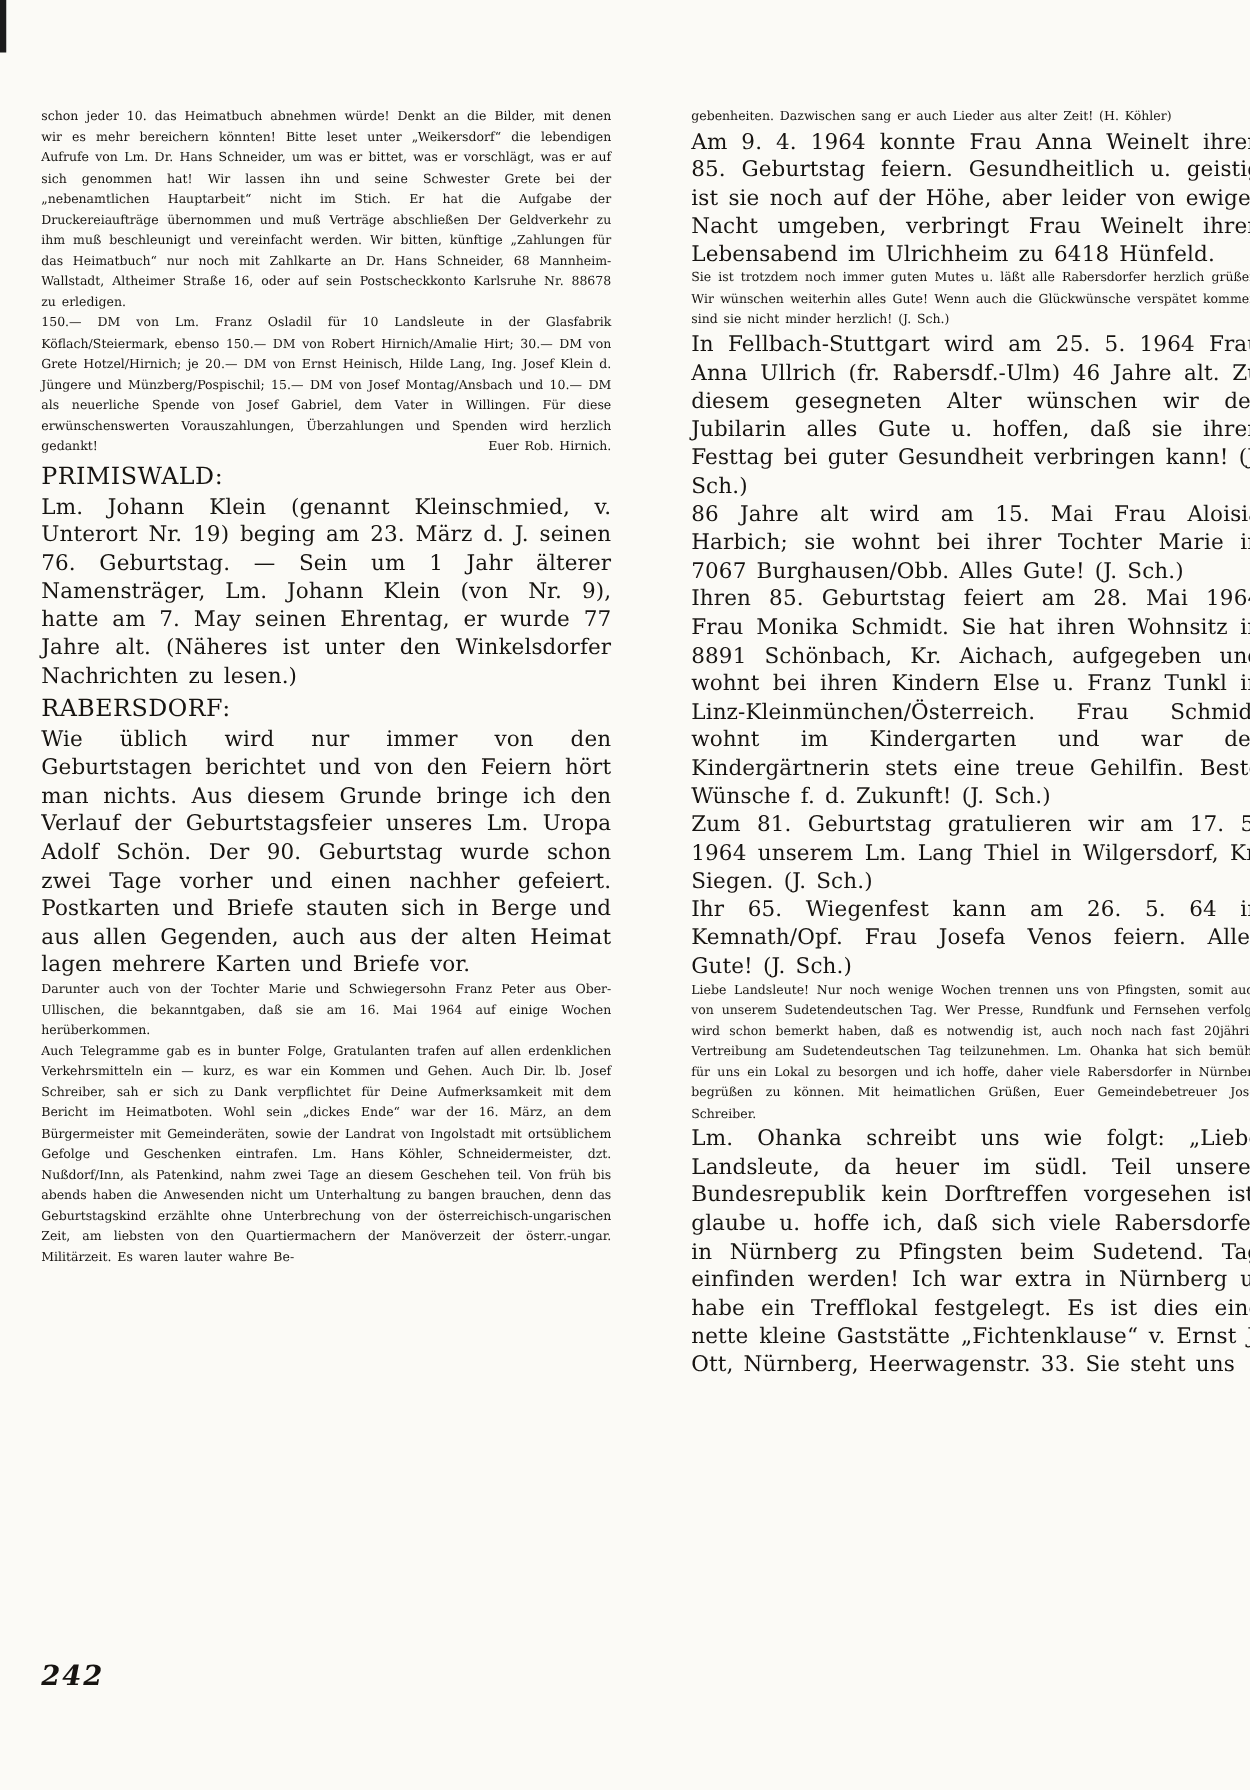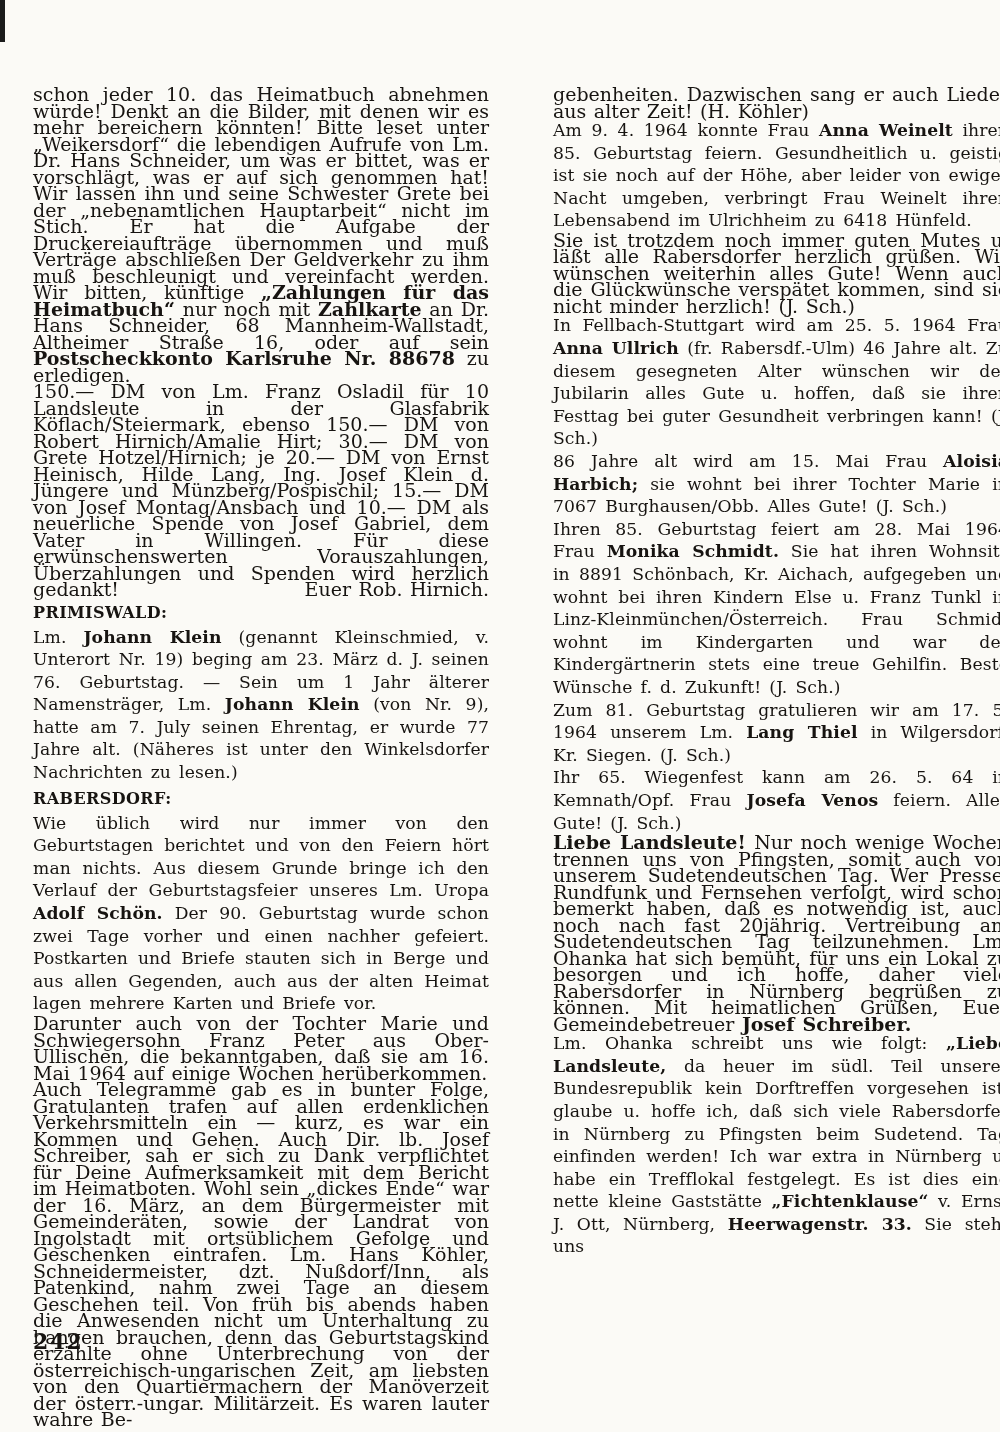--- a/index.html
+++ b/index.html
@@ -30,60 +30,61 @@
   }
   #col-left  { left: 33px; }
   #col-right { left: 518px; margin-left: 35px; }
   .blk {
     margin: 0;
     text-align: justify;
     hyphens: auto;
     -webkit-hyphens: auto;
   }
   .blk.small {
-    font-size: 19px;
+    font-size: 10px;
     line-height: 16.5px;
     font-weight: 500;
     word-spacing: 1.5px;
   }
   .blk.large {
     font-size: 17.2px;
     line-height: 22.6px;
     word-spacing: 2.5px;
     letter-spacing: 0.1px;
   }
   h2.blk.heading {
     margin: 3px 0 2px 0;
-    font-size: 16px;
+    font-size: 19px;
     line-height: 23px;
     font-weight: 700;
     letter-spacing: 0.4px;
     text-align: left;
   }
-  .blk strong { font-weight: 700; }
+  .blk strong { font-weight: 400; }
   .run-right { float: right; }
   .page-number {
     position: absolute;
     left: 33px;
     top: 1328px;
     font-size: 22px;
     font-weight: 700;
     letter-spacing: 1.5px;
+    font-style: italic;
   }
 </style>
 </head>
 <body>
 
 <div class="scan-artifact"></div>
 
 <div id="col-left" class="column">
     <p class="blk small"><span>schon jeder 10. das Heimatbuch abnehmen würde! Denkt an die Bilder, mit denen wir es mehr bereichern könnten! Bitte leset unter „Weikersdorf“ die lebendigen Aufrufe von Lm. Dr. Hans Schneider, um was er bittet, was er vorschlägt, was er auf sich genommen hat! Wir lassen ihn und seine Schwester Grete bei der „nebenamtlichen Hauptarbeit“ nicht im Stich. Er hat die Aufgabe der Druckereiaufträge übernommen und muß Verträge abschließen Der Geldverkehr zu ihm muß beschleunigt und vereinfacht werden. Wir bitten, künftige </span><strong>„Zahlungen für das Heimatbuch“</strong><span> nur noch mit </span><strong>Zahlkarte</strong><span> an Dr. Hans Schneider, 68 Mannheim-Wallstadt, Altheimer Straße 16, oder auf sein </span><strong>Postscheckkonto Karlsruhe Nr. 88678</strong><span> zu erledigen.</span></p>
     <p class="blk small"><span>150.— DM von Lm. Franz Osladil für 10 Landsleute in der Glasfabrik Köflach/Steiermark, ebenso 150.— DM von Robert Hirnich/Amalie Hirt; 30.— DM von Grete Hotzel/Hirnich; je 20.— DM von Ernst Heinisch, Hilde Lang, Ing. Josef Klein d. Jüngere und Münzberg/Pospischil; 15.— DM von Josef Montag/Ansbach und 10.— DM als neuerliche Spende von Josef Gabriel, dem Vater in Willingen. Für diese erwünschenswerten Vorauszahlungen, Überzahlungen und Spenden wird herzlich gedankt! </span><span class="run-right">Euer Rob. Hirnich.</span></p>
     <h2 class="blk heading"><strong>PRIMISWALD:</strong></h2>
-    <p class="blk large"><span>Lm. </span><strong>Johann Klein</strong><span> (genannt Kleinschmied, v. Unterort Nr. 19) beging am 23. März d. J. seinen 76. Geburtstag. — Sein um 1 Jahr älterer Namensträger, Lm. </span><strong>Johann Klein</strong><span> (von Nr. 9), hatte am 7. July seinen Ehrentag, er wurde 77 Jahre alt. (Näheres ist unter den Winkelsdorfer Nachrichten zu lesen.)</span></p>
+    <p class="blk large"><span>Lm. </span><strong>Johann Klein</strong><span> (genannt Kleinschmied, v. Unterort Nr. 19) beging am 23. März d. J. seinen 76. Geburtstag. — Sein um 1 Jahr älterer Namensträger, Lm. </span><strong>Johann Klein</strong><span> (von Nr. 9), hatte am 7. May seinen Ehrentag, er wurde 77 Jahre alt. (Näheres ist unter den Winkelsdorfer Nachrichten zu lesen.)</span></p>
     <h2 class="blk heading"><strong>RABERSDORF:</strong></h2>
     <p class="blk large"><span>Wie üblich wird nur immer von den Geburtstagen berichtet und von den Feiern hört man nichts. Aus diesem Grunde bringe ich den Verlauf der Geburtstagsfeier unseres Lm. Uropa </span><strong>Adolf Schön.</strong><span> Der 90. Geburtstag wurde schon zwei Tage vorher und einen nachher gefeiert. Postkarten und Briefe stauten sich in Berge und aus allen Gegenden, auch aus der alten Heimat lagen mehrere Karten und Briefe vor.</span></p>
     <p class="blk small"><span>Darunter auch von der Tochter Marie und Schwiegersohn Franz Peter aus Ober-Ullischen, die bekanntgaben, daß sie am 16. Mai 1964 auf einige Wochen herüberkommen.</span></p>
     <p class="blk small"><span>Auch Telegramme gab es in bunter Folge, Gratulanten trafen auf allen erdenklichen Verkehrsmitteln ein — kurz, es war ein Kommen und Gehen. Auch Dir. lb. Josef Schreiber, sah er sich zu Dank verpflichtet für Deine Aufmerksamkeit mit dem Bericht im Heimatboten. Wohl sein „dickes Ende“ war der 16. März, an dem Bürgermeister mit Gemeinderäten, sowie der Landrat von Ingolstadt mit ortsüblichem Gefolge und Geschenken eintrafen. Lm. Hans Köhler, Schneidermeister, dzt. Nußdorf/Inn, als Patenkind, nahm zwei Tage an diesem Geschehen teil. Von früh bis abends haben die Anwesenden nicht um Unterhaltung zu bangen brauchen, denn das Geburtstagskind erzählte ohne Unterbrechung von der österreichisch-ungarischen Zeit, am liebsten von den Quartiermachern der Manöverzeit der österr.-ungar. Militärzeit. Es waren lauter wahre Be-</span></p>
   </div>
 
 <div id="col-right" class="column">
     <p class="blk small"><span>gebenheiten. Dazwischen sang er auch Lieder aus alter Zeit! (H. Köhler)</span></p>
     <p class="blk large"><span>Am 9. 4. 1964 konnte Frau </span><strong>Anna Weinelt</strong><span> ihren 85. Geburtstag feiern. Gesundheitlich u. geistig ist sie noch auf der Höhe, aber leider von ewiger Nacht umgeben, verbringt Frau Weinelt ihren Lebensabend im Ulrichheim zu 6418 Hünfeld.</span></p>
     <p class="blk small"><span>Sie ist trotzdem noch immer guten Mutes u. läßt alle Rabersdorfer herzlich grüßen. Wir wünschen weiterhin alles Gute! Wenn auch die Glückwünsche verspätet kommen, sind sie nicht minder herzlich! (J. Sch.)</span></p>

